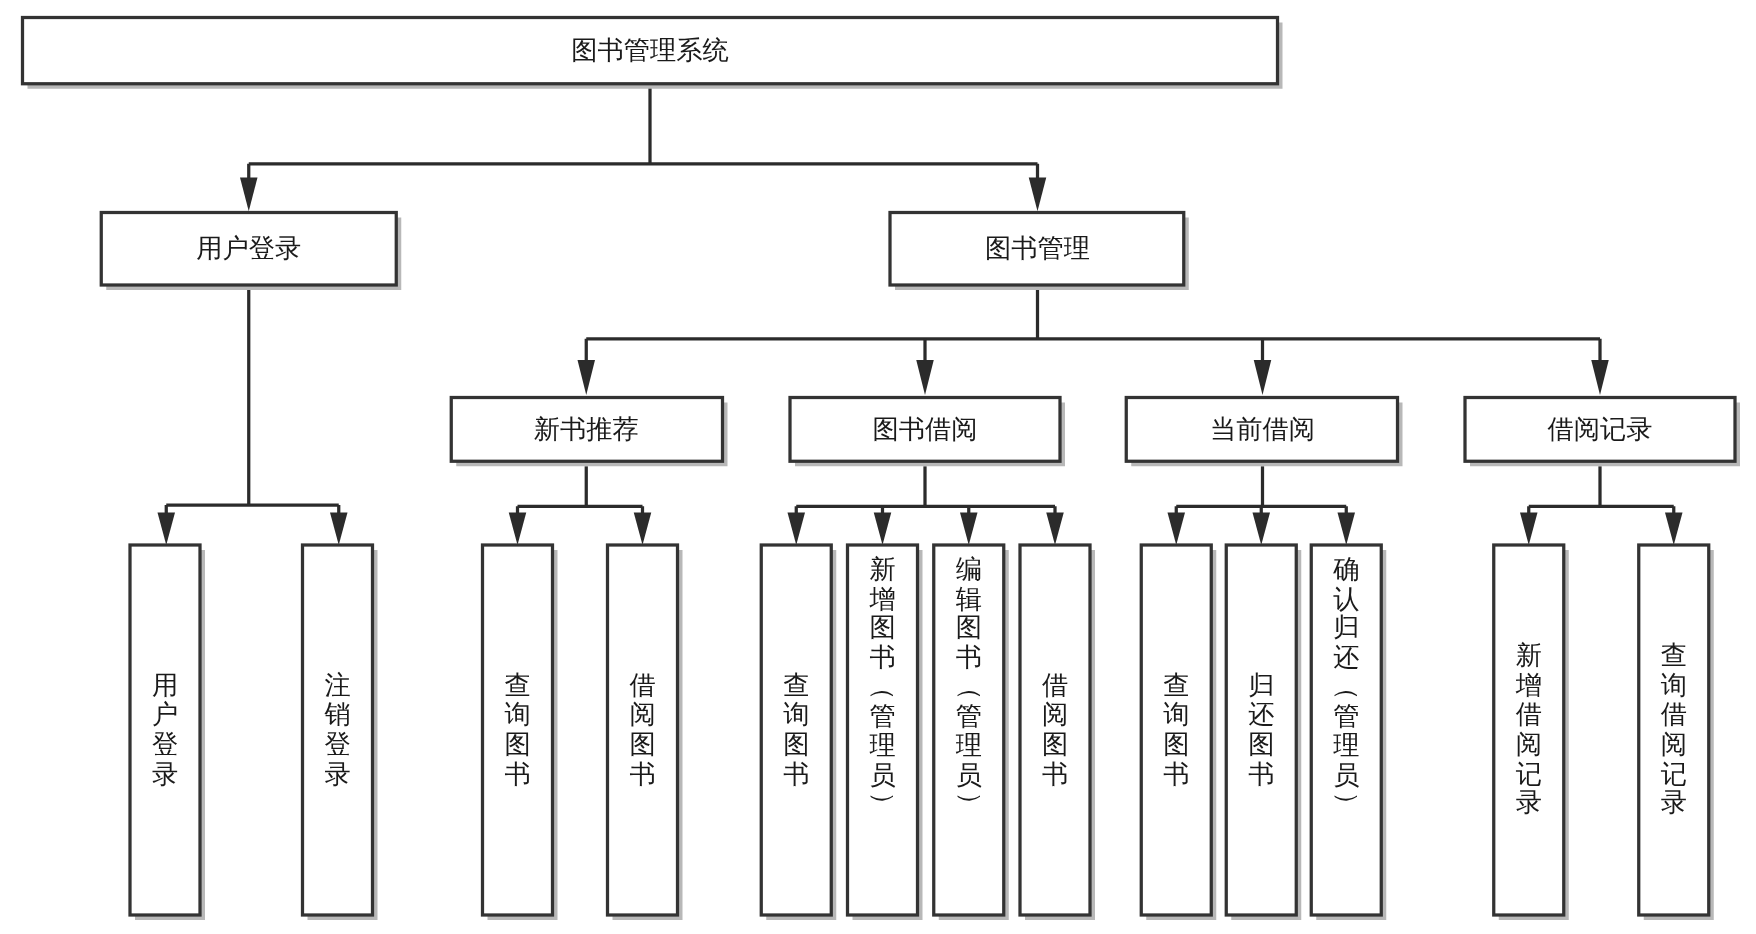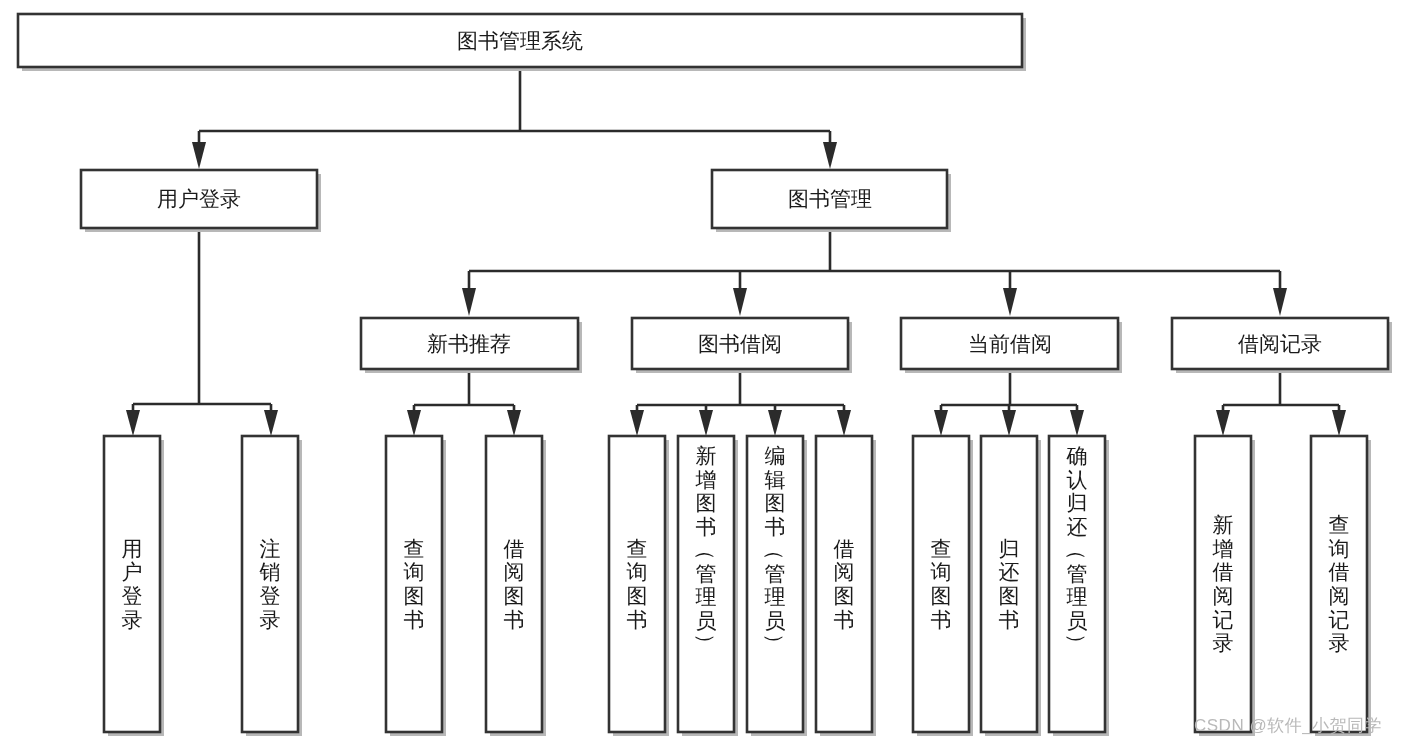--- a/index.html
+++ b/index.html
@@ -364,15 +364,14 @@
     </div>
   <div class="vlabel" style="left:1311px; top:436px; width:56px; height:296px;">
       <span>查</span>
       <span>询</span>
       <span>借</span>
       <span>阅</span>
       <span>记</span>
       <span>录</span>
     </div>
 
-  <div class="watermark">CSDN @软件_小贺同学</div>
 
 </div>
 
 </body></html>

